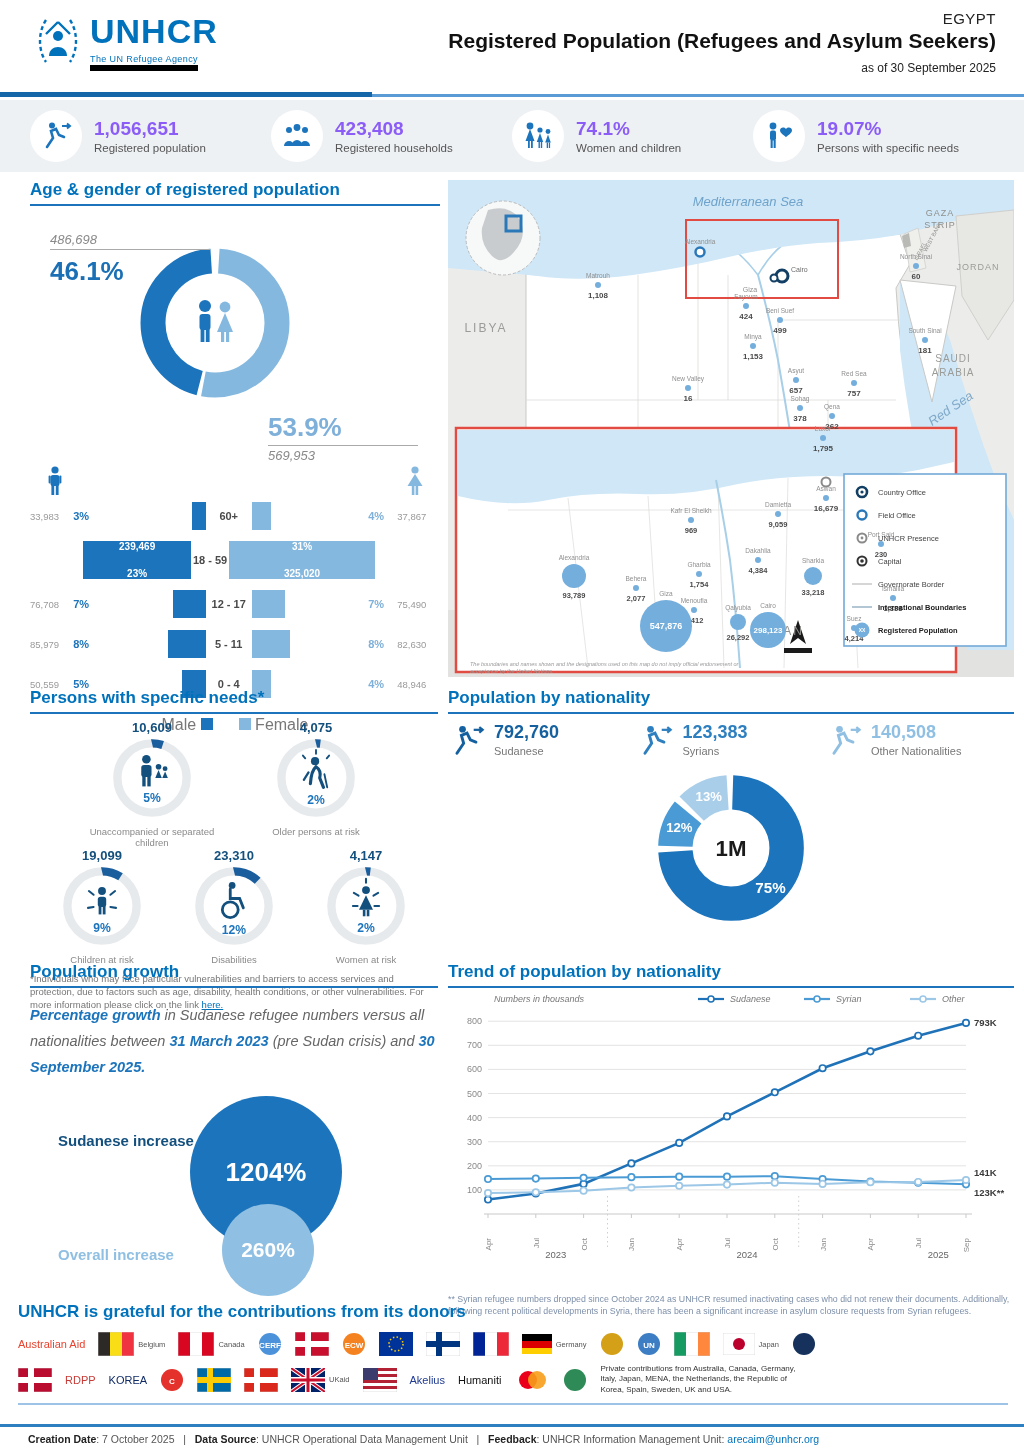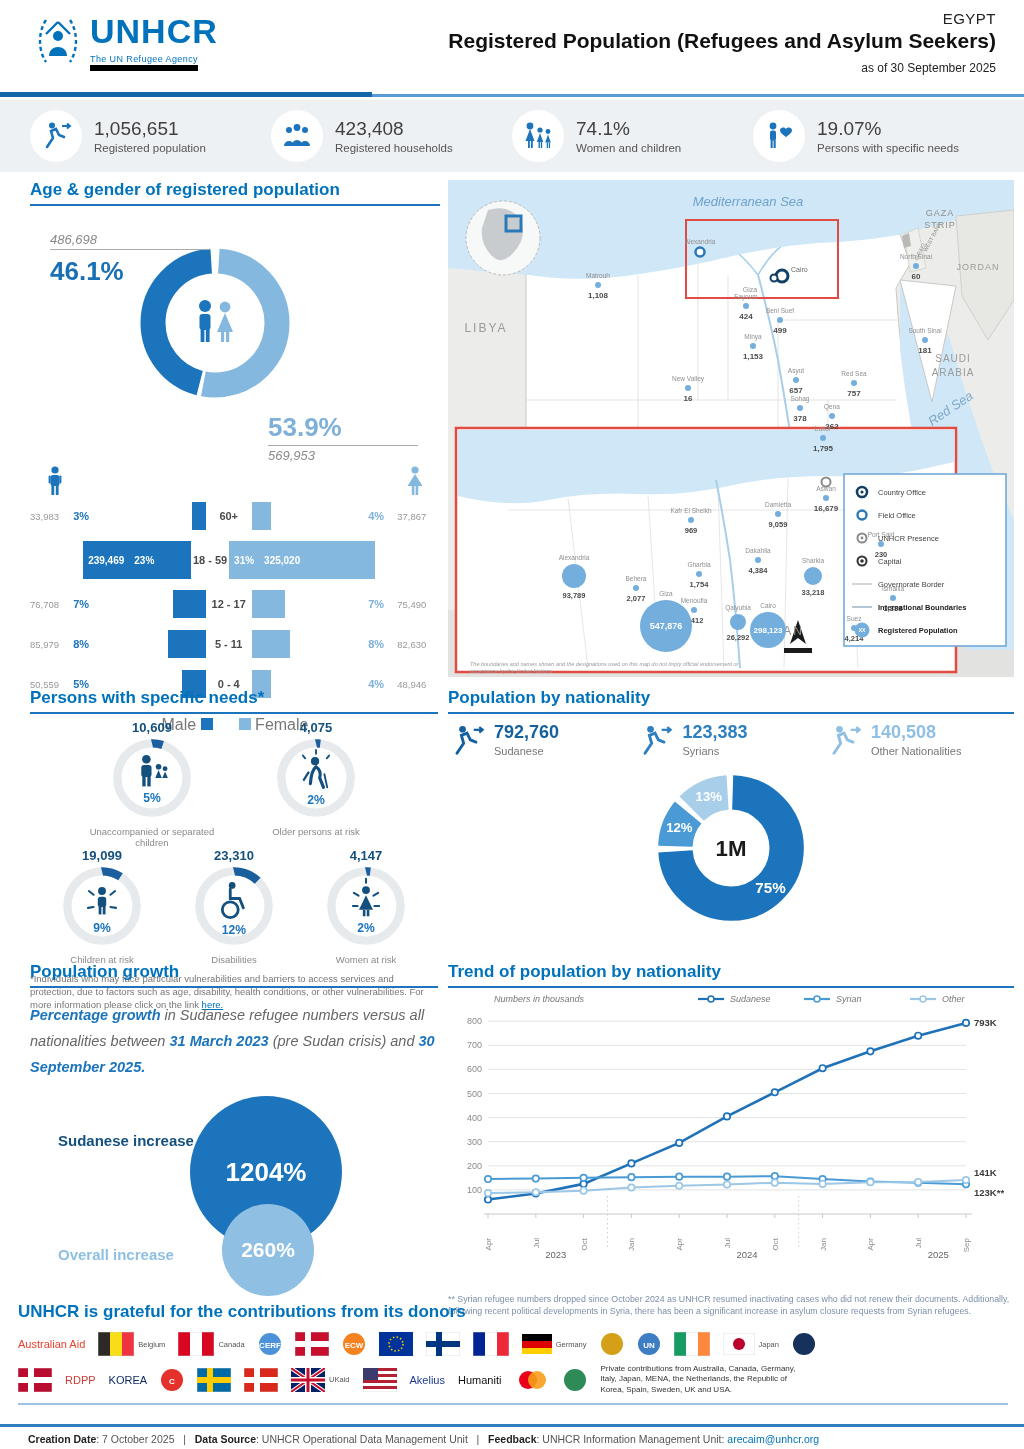--- a/index.html
+++ b/index.html
@@ -14,21 +14,21 @@
   #head-right{right:28px;top:10px;text-align:right;}
   #head-right .country{font-size:15px;color:#222;letter-spacing:.5px;}
   #head-right .title{font-size:21px;font-weight:bold;color:#111;margin-top:2px;}
   #head-right .asof{font-size:12px;color:#222;margin-top:8px;}
   #divider-l{left:0;top:92px;width:372px;height:5px;background:#1565A9;}
   #divider-r{left:372px;top:94px;width:652px;height:3px;background:#5B9BD5;}
   
   #stats{left:0;top:100px;width:1024px;height:72px;background:#eef1f4;display:flex;align-items:center;padding:0 30px;box-sizing:border-box;}
   .stat{display:flex;align-items:center;gap:12px;width:25%;}
   .stat .bubble{width:52px;height:52px;border-radius:50%;background:#fff;display:flex;align-items:center;justify-content:center;flex:0 0 auto;}
-  .stat .num{font-size:19px;font-weight:normal;color:#404040;}
+  .stat .num{font-size:19px;font-weight:bold;color:#8b5cf6;}
   .stat .lab{font-size:11.5px;color:#555;margin-top:2px;}
   
   .sec-title{font-size:17px;font-weight:bold;color:#0072BC;border-bottom:2px solid #1B74BC;padding-bottom:4px;}
   
   #age-gender{left:30px;top:180px;width:410px;height:500px;}
   #gender-donut-wrap{position:relative;width:410px;height:250px;}
   #gender-svg{position:absolute;left:90px;top:22px;}
   #gd-top{position:absolute;left:20px;top:26px;width:160px;border-bottom:1.5px solid #aaa;}
   #gd-top .v{font-size:13px;color:#8a8a8a;font-style:italic;padding-bottom:2px;}
   #gd-top-pct{position:absolute;left:20px;top:50px;font-size:26px;font-weight:bold;color:#1B6FB4;}
@@ -41,21 +41,21 @@
   .py-row.big{height:48px;}
   .py-val{font-size:9.5px;color:#9a9a9a;}
   .py-val.l{width:50px;text-align:left;}
   .py-val.r{width:56px;text-align:left;margin-left:8px;}
   .py-pct{width:34px;font-size:11px;font-weight:bold;text-align:center;}
   .py-pct.l{color:#1B74BC;}
   .py-pct.r{color:#7FB0DA;}
   .py-zone{width:146px;display:flex;}
   .py-zone.l{justify-content:flex-end;}
   .py-zone.r{justify-content:flex-start;}
-  .py-bar{height:28px;display:flex;align-items:center;}
+  .py-bar{height:28px;display:flex;align-items:center;justify-content:space-between;flex-direction:column;}
   .py-row.big .py-bar{height:38px;}
   .py-bar.m{background:#1B74BC;}
   .py-bar.f{background:#85B8DF;}
   .py-bar i{font-style:normal;color:#fff;font-size:10px;font-weight:bold;padding:0 5px;white-space:nowrap;}
   .py-age{width:60px;text-align:center;font-size:11px;font-weight:bold;color:#4a4a4a;}
   #py-legend{display:flex;justify-content:center;gap:26px;margin-top:12px;font-size:16px;color:#777;align-items:center;}
   .sw{width:12px;height:12px;display:inline-block;}
   
   #map{left:448px;top:180px;width:566px;height:500px;}
   

